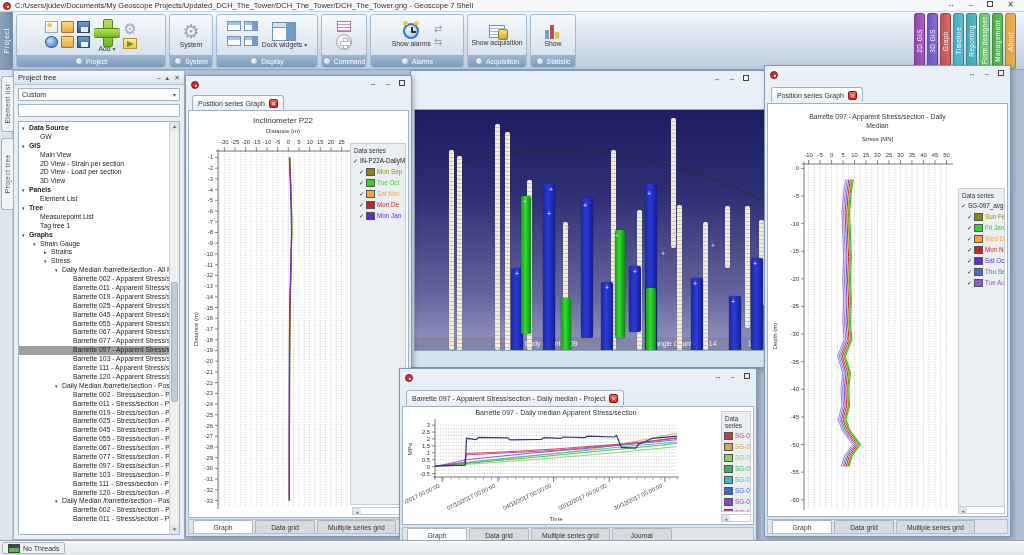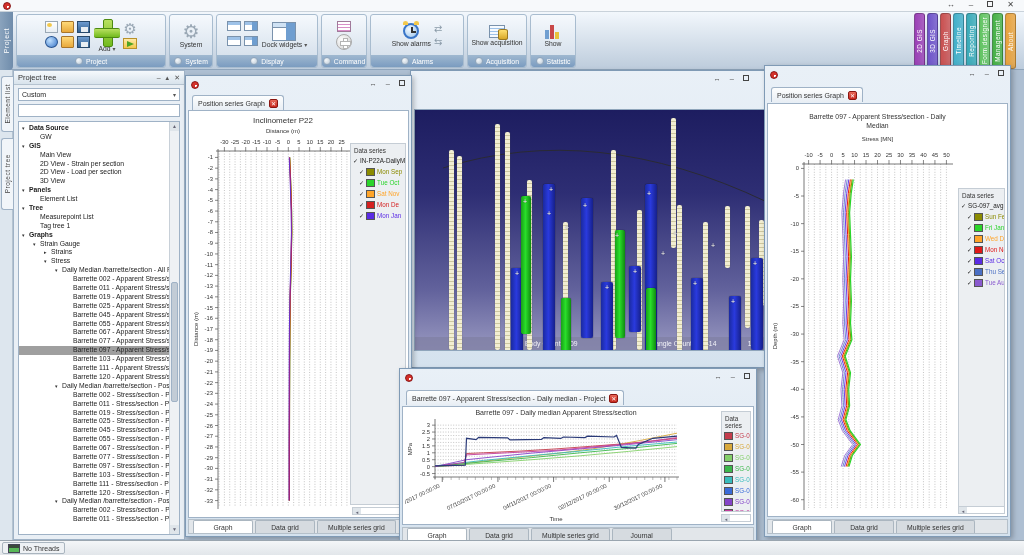--- a/index.html
+++ b/index.html
@@ -111,20 +111,21 @@
   .threadic{width:12px;height:9px;background:linear-gradient(#3a4a3a 0 45%,#58b858 45% 100%);border:1px solid #445;}
   svg text{font-family:"Liberation Sans",sans-serif;}
 </style>
 </head>
 <body>
 
 <div id="app">
 
   <div class="titlebar">
     <span class="gicon"></span>
+    <span class="titletext">C:/Users/judev/Documents/My Geoscope Projects/Updated_DCH_The_Tower/DCH_The_Tower/DCH_The_Tower.gng  - Geoscope 7 Shell</span>
     <span class="wc">
       <span>↔</span>
       <span>–</span>
       <span class="boxglyph"></span>
       <span>✕</span>
     </span>
   </div>
 
   <div class="ribbon">
     <div class="rtab-project">

